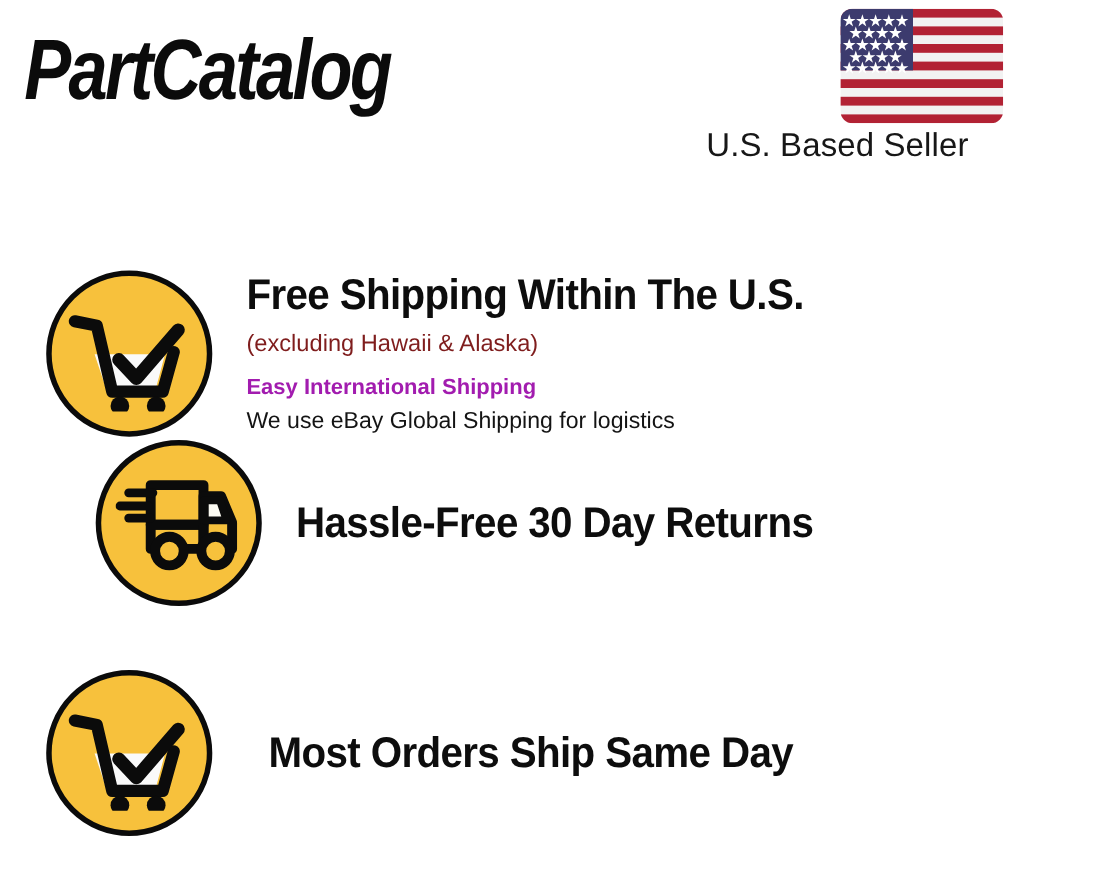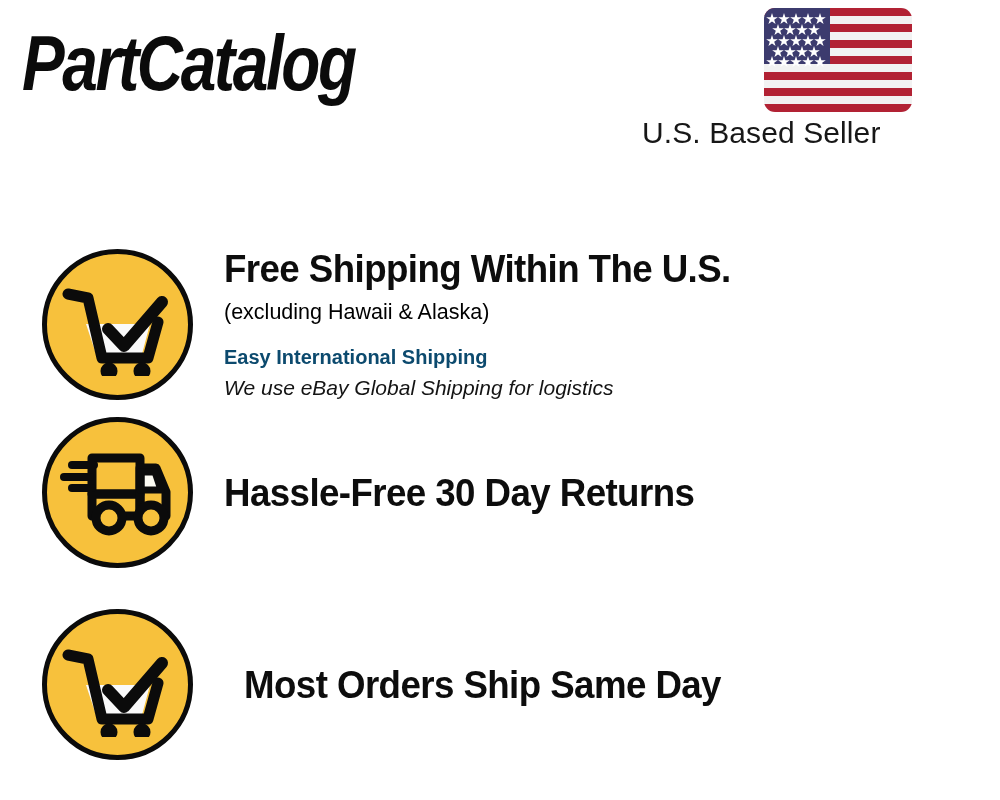--- a/index.html
+++ b/index.html
@@ -92,21 +92,21 @@
     width: 1000px;
   }
   .feature-row {
     position: absolute;
     left: 0;
     width: 794px;
     display: flex;
     align-items: center;
   }
   .feature-row.row-1 { top: 10px; }
-  .feature-row.row-2 { top: 181px; }
+  .feature-row.row-2 { top: 164px; padding-left: 45px; }
   .feature-row.row-3 { top: 373px; text-align: center; }
 
   .feature-icon {
     flex: 0 0 auto;
     margin-left: 42px;
     width: 151px;
     height: 151px;
     border-radius: 50%;
     background: #F7C13C;
     border: 5px solid #0b0b0b;
@@ -135,42 +135,41 @@
     color: #0d0d0d;
     transform: scaleX(0.94);
     transform-origin: left center;
     white-space: nowrap;
   }
   .feature-sub {
     font-family: "Liberation Sans", sans-serif;
     font-size: 21.5px;
     line-height: 30px;
     font-weight: 400;
-    color: #000000;
+    color: #7f1d1d;
     margin-top: 5px;
     white-space: nowrap;
   }
   .feature-sub-strong {
     font-family: "Liberation Sans", sans-serif;
     font-size: 20px;
     line-height: 29px;
     font-weight: bold;
-    color: #0c4a6e;
-    margin-top: 16px;
+    color: #a21caf;
+    margin-top: 11px;
     white-space: nowrap;
   }
   .feature-sub-light {
     font-family: "Liberation Sans", sans-serif;
     font-size: 21px;
     line-height: 29px;
     font-weight: 400;
     color: #141414;
     margin-top: 1px;
     white-space: nowrap;
-    font-style: italic;
   }
 </style>
 </head>
 <body>
 
 <div class="header">
 
   <div class="brand-logo">
     <div class="brand-wordmark">PartCatalog</div>
   </div>

